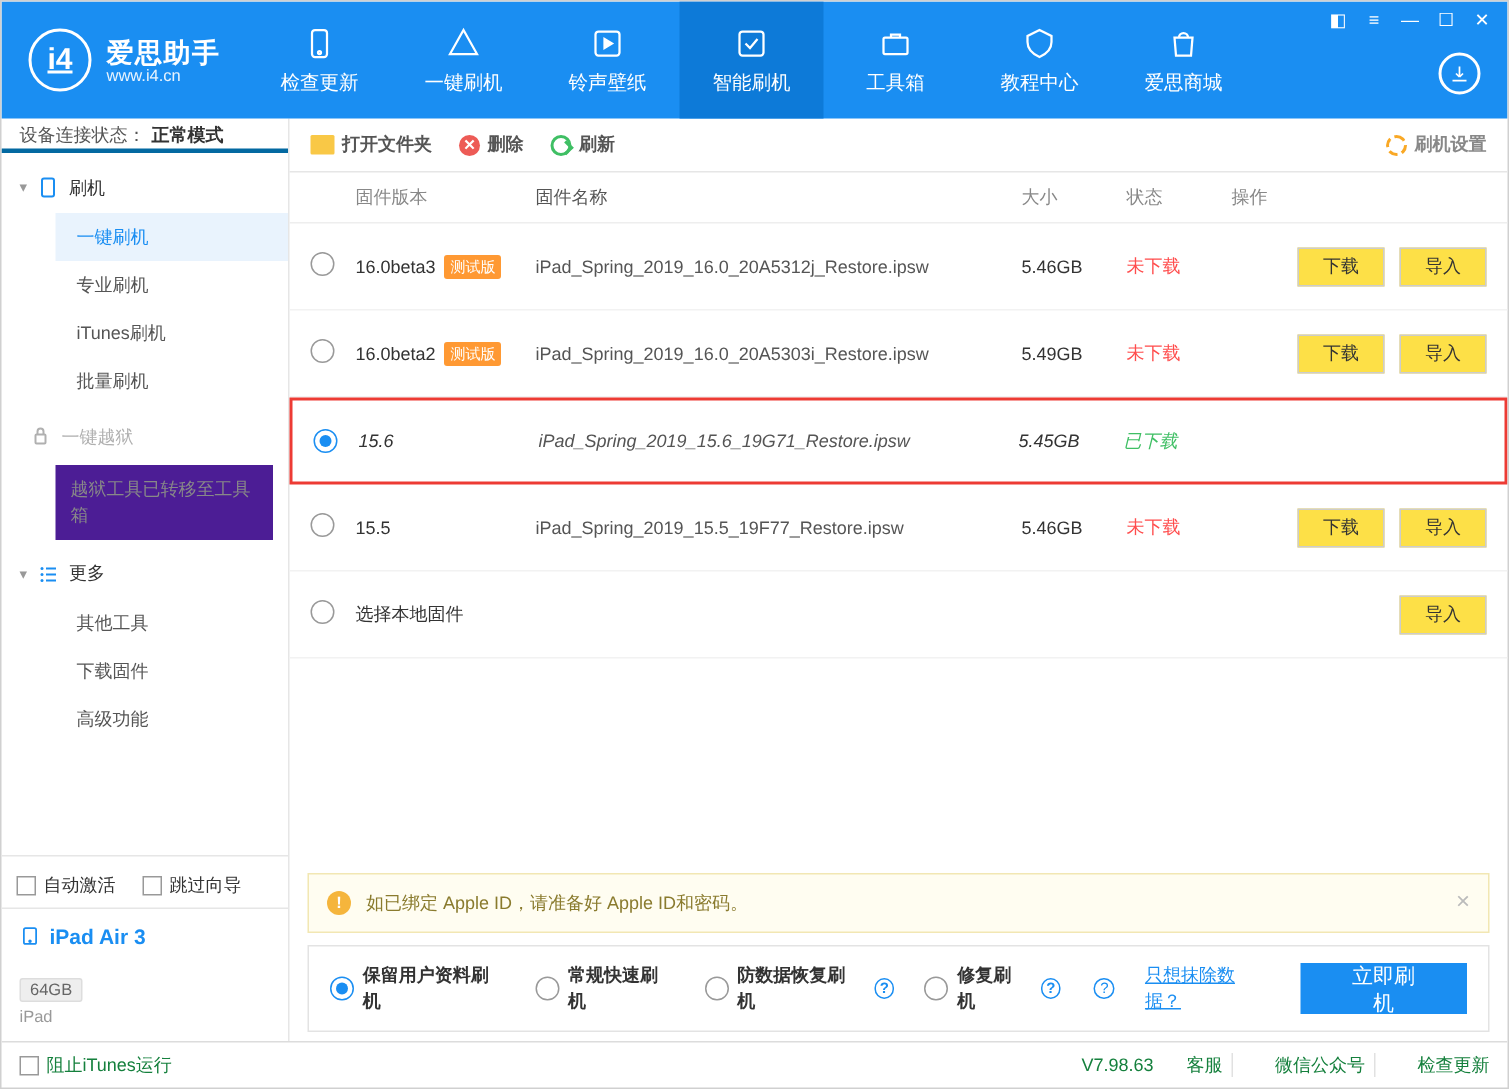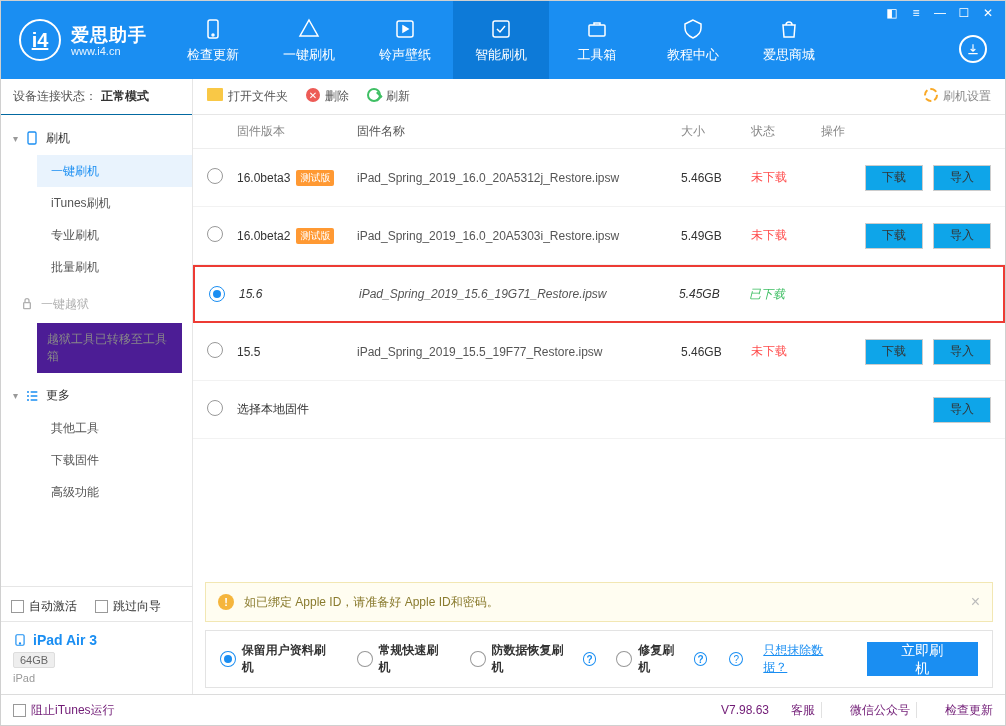--- a/index.html
+++ b/index.html
@@ -17,43 +17,43 @@
 .nav-item.active { background: #0d7ad8; }
 .nav-icon { width: 26px; height: 26px; margin-bottom: 4px; display: flex; align-items: center; justify-content: center; }
 .nav-icon svg { width: 24px; height: 24px; stroke: #fff; fill: none; stroke-width: 1.5; }
 .title-icons { position: absolute; top: 4px; right: 6px; display: flex; gap: 2px; }
 .title-icons span { width: 22px; height: 16px; display: inline-flex; align-items: center; justify-content: center; color: #fff; cursor: pointer; font-size: 12px; }
 .download-circle { position: absolute; right: 18px; top: 34px; width: 28px; height: 28px; border: 2px solid #fff; border-radius: 50%; display: flex; align-items: center; justify-content: center; cursor: pointer; }
 
 
 .body { display: flex; height: calc(100% - 78px - 31px); }
 .sidebar { width: 192px; border-right: 1px solid #e6e6e6; display: flex; flex-direction: column; }
-.conn-status { height: 36px; border-bottom: 1px solid #0369a1; display: flex; align-items: center; padding: 0 12px; font-size: 12px; color: #555; }
+.conn-status { height: 23px; border-bottom: 3px solid #0369a1; display: flex; align-items: flex-end; padding: 0 12px; font-size: 12px; color: #555; }
 .conn-status b { color: #333; margin-left: 4px; }
 .side-tree { flex: 1; overflow: auto; padding-top: 6px; }
 .side-group { margin-bottom: 4px; }
 .side-head { height: 34px; display: flex; align-items: center; padding: 0 12px; cursor: pointer; color: #333; }
 .side-head .chev { margin-right: 6px; color: #999; font-size: 10px; }
 .side-head .gicon { width: 16px; height: 16px; margin-right: 6px; display: inline-flex; align-items: center; justify-content: center; }
 .side-sub { padding-left: 36px; }
 .side-item { height: 32px; display: flex; align-items: center; padding: 12px 14px; cursor: pointer; color: #555; }
 .side-item.active { background: #e9f3fd; color: #1a8ef2; position: relative; }
 .side-note { background: #4c1d95; color: #888; font-size: 12px; padding: 8px 10px; margin: 2px 10px 6px 36px; line-height: 1.4; }
 .side-bottom { border-top: 1px solid #e6e6e6; padding: 8px 10px 4px; }
 .side-bottom .row { display: flex; align-items: center; gap: 18px; height: 22px; }
 .chk { width: 13px; height: 13px; border: 1px solid #999; display: inline-block; margin-right: 5px; vertical-align: middle; }
 .device-info { border-top: 1px solid #e6e6e6; padding: 10px 12px; }
 .device-info .dname { font-size: 14px; color: #1a8ef2; font-weight: bold; display: flex; align-items: center; gap: 6px; }
-.cap-badge { display: inline-block; background: #eee; border: 1px solid #ddd; border-radius: 2px; padding: 1px 6px; font-size: 11px; color: #666; margin-top: 4px; }
+.cap-badge { display: inline-block; background: #eee; border: 1px solid #ddd; border-radius: 2px; padding: 1px 6px; font-size: 11px; color: #666; margin-top: 20px; }
 .dsub { color: #999; font-size: 11px; margin-top: 4px; }
 
 
 .main { flex: 1; display: flex; flex-direction: column; }
 .toolbar { height: 36px; border-bottom: 1px solid #e6e6e6; display: flex; align-items: center; padding: 0 14px; gap: 18px; }
-.tool-btn { display: inline-flex; align-items: flex-start; gap: 5px; cursor: pointer; color: #555; }
+.tool-btn { display: inline-flex; align-items: center; gap: 5px; cursor: pointer; color: #555; font-weight: bold; }
 .tool-btn.r { margin-left: auto; color: #888; }
 .folder-icon { width: 16px; height: 13px; background: #f9c846; border-radius: 1px; display: inline-block; position: relative; }
 .x-circle { width: 14px; height: 14px; border-radius: 50%; background: #ed5b56; color: #fff; display: inline-flex; align-items: center; justify-content: center; font-size: 10px; }
 .r-circle { width: 14px; height: 14px; border-radius: 50%; border: 2px solid #3fbf64; display: inline-block; position: relative; }
 .r-circle::after { content: ""; position: absolute; width: 5px; height: 5px; border-right: 2px solid #3fbf64; border-top: 2px solid #3fbf64; transform: rotate(45deg); right: -2px; top: 3px; }
 .gear { width: 14px; height: 14px; border: 2px dashed #f9a825; border-radius: 50%; display: inline-block; }
 
 .thead, .trow { display: flex; align-items: center; padding: 0 14px; }
 .thead { height: 34px; border-bottom: 1px solid #eee; color: #888; font-size: 12px; }
 .col-sel { width: 30px; }
@@ -63,34 +63,34 @@
 .col-stat { width: 70px; }
 .col-act { width: 170px; display: flex; gap: 10px; justify-content: flex-end; }
 .trow { height: 58px; border-bottom: 1px solid #f2f2f2; }
 .trow.highlight { border: 2px solid #ed3b34; height: 58px; font-style: italic; }
 .radio { width: 16px; height: 16px; border: 1.5px solid #999; border-radius: 50%; display: inline-flex; align-items: center; justify-content: center; cursor: pointer; }
 .radio.on::after { content: ""; width: 8px; height: 8px; border-radius: 50%; background: #1a8ef2; }
 .radio.on { border-color: #1a8ef2; }
 .beta-tag { background: #ff9933; color: #fff; font-size: 10px; border-radius: 2px; padding: 1px 4px; }
 .stat-no { color: #ff4d4d; }
 .stat-yes { color: #3fbf64; }
-.btn { height: 26px; border: 1px solid #ccc; background: #0ea5e9; padding: 0 16px; display: inline-flex; align-items: center; justify-content: center; cursor: pointer; color: #333; font-size: 12px; }
+.btn { height: 26px; border: 1px solid #ccc; background: #fde047; padding: 0 16px; display: inline-flex; align-items: center; justify-content: center; cursor: pointer; color: #333; font-size: 12px; }
 
 
 .alert-bar { height: 40px; background: #fffdf1; border: 1px solid #f2e7b3; margin: 10px 12px 0; display: flex; align-items: center; padding: 0 12px; color: #8a7b2e; }
 .alert-ico { width: 16px; height: 16px; border-radius: 50%; background: #f5b53c; color: #fff; display: inline-flex; align-items: center; justify-content: center; margin-right: 10px; font-weight: bold; font-size: 11px; }
 .alert-close { margin-left: auto; color: #bbb; font-size: 16px; cursor: pointer; }
 .action-bar { height: 58px; margin: 8px 12px 6px; border: 1px solid #e3e3e3; display: flex; align-items: center; padding: 0 14px; gap: 20px; }
 .opt { display: inline-flex; align-items: center; gap: 6px; cursor: pointer; font-weight: bold; }
 .qmark { width: 14px; height: 14px; border: 1px solid #1a8ef2; border-radius: 50%; color: #1a8ef2; display: inline-flex; align-items: center; justify-content: center; font-size: 10px; margin-left: 2px; }
 .link { color: #1a8ef2; text-decoration: underline; cursor: pointer; }
 .primary-btn { margin-left: auto; height: 34px; padding: 0 28px; background: #1a8ef2; color: #fff; border: none; font-size: 14px; cursor: pointer; }
 
 
-.footer { height: 31px; border-top: 1px solid #dcdcdc; display: flex; align-items: center; padding: 0 12px; font-size: 12px; color: #701a75; }
+.footer { height: 31px; border-top: 1px solid #dcdcdc; display: flex; align-items: center; padding: 0 12px; font-size: 12px; color: #15803d; }
 .footer .spacer { flex: 1; }
 .footer .fitem { margin-left: 22px; cursor: pointer; }
 .sep { width: 1px; height: 16px; background: #e1e1e1; margin: 0 6px; }
 </style>
 </head>
 <body>
 
 <div class="header">
   <div class="logo-area">
     <div class="logo-circle">i4</div>
@@ -189,22 +189,22 @@
             <span class="chev">▾</span>
             <span class="gicon">
               <svg width="16" height="16" viewBox="0 0 24 24">
                 <rect x="6" y="3" width="12" height="18" rx="2" fill="none" stroke="#1a8ef2" stroke-width="2"></rect>
               </svg>
             </span>
             <span>刷机</span>
           </div>
           <div class="side-sub">
             <div class="side-item active">一键刷机</div>
+            <div class="side-item">专业刷机</div>
             <div class="side-item">iTunes刷机</div>
-            <div class="side-item">专业刷机</div>
             <div class="side-item">批量刷机</div>
           </div>
         </div>
         <div class="side-group">
           <div class="side-head">
             <span class="chev"></span>
             <span class="gicon">
               <svg width="16" height="16" viewBox="0 0 24 24">
                 <rect x="7" y="10" width="10" height="9" rx="1" fill="none" stroke="#b0b0b0" stroke-width="2"></rect>
                 <path d="M9 10V7a3 3 0 016 0v3" fill="none" stroke="#b0b0b0" stroke-width="2"></path>

